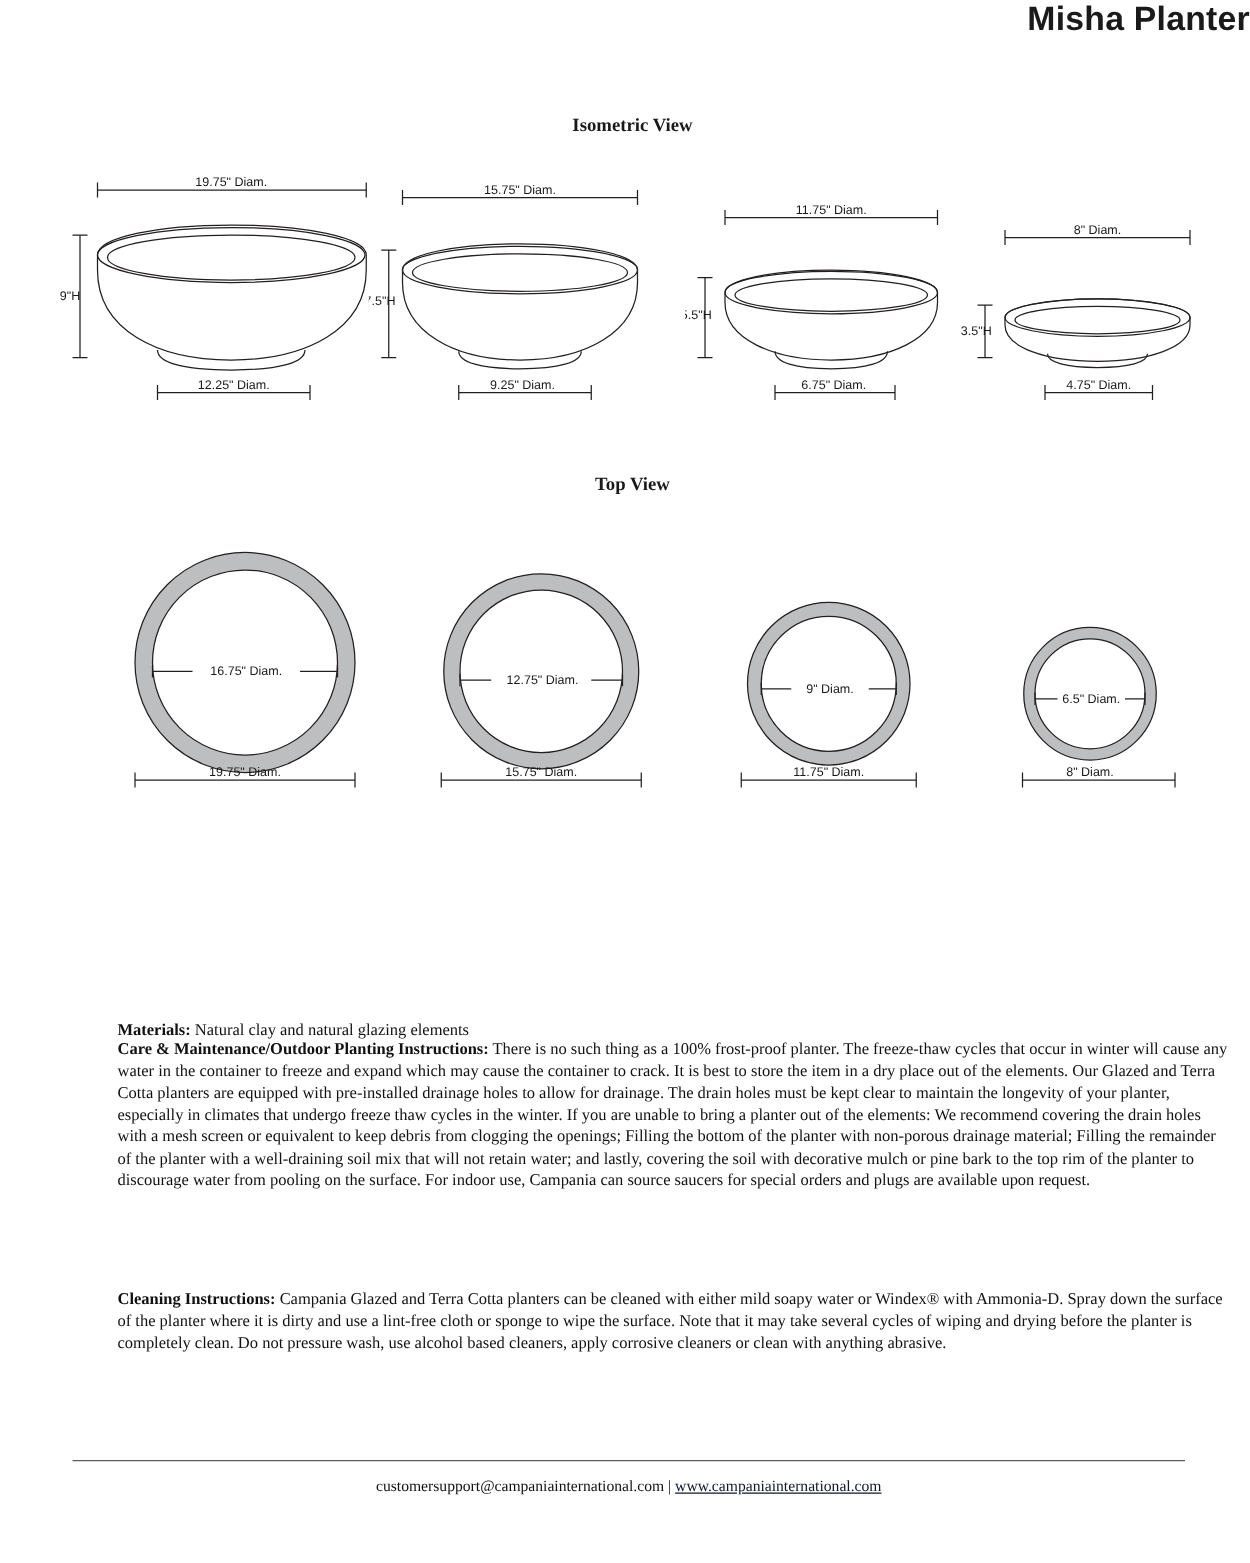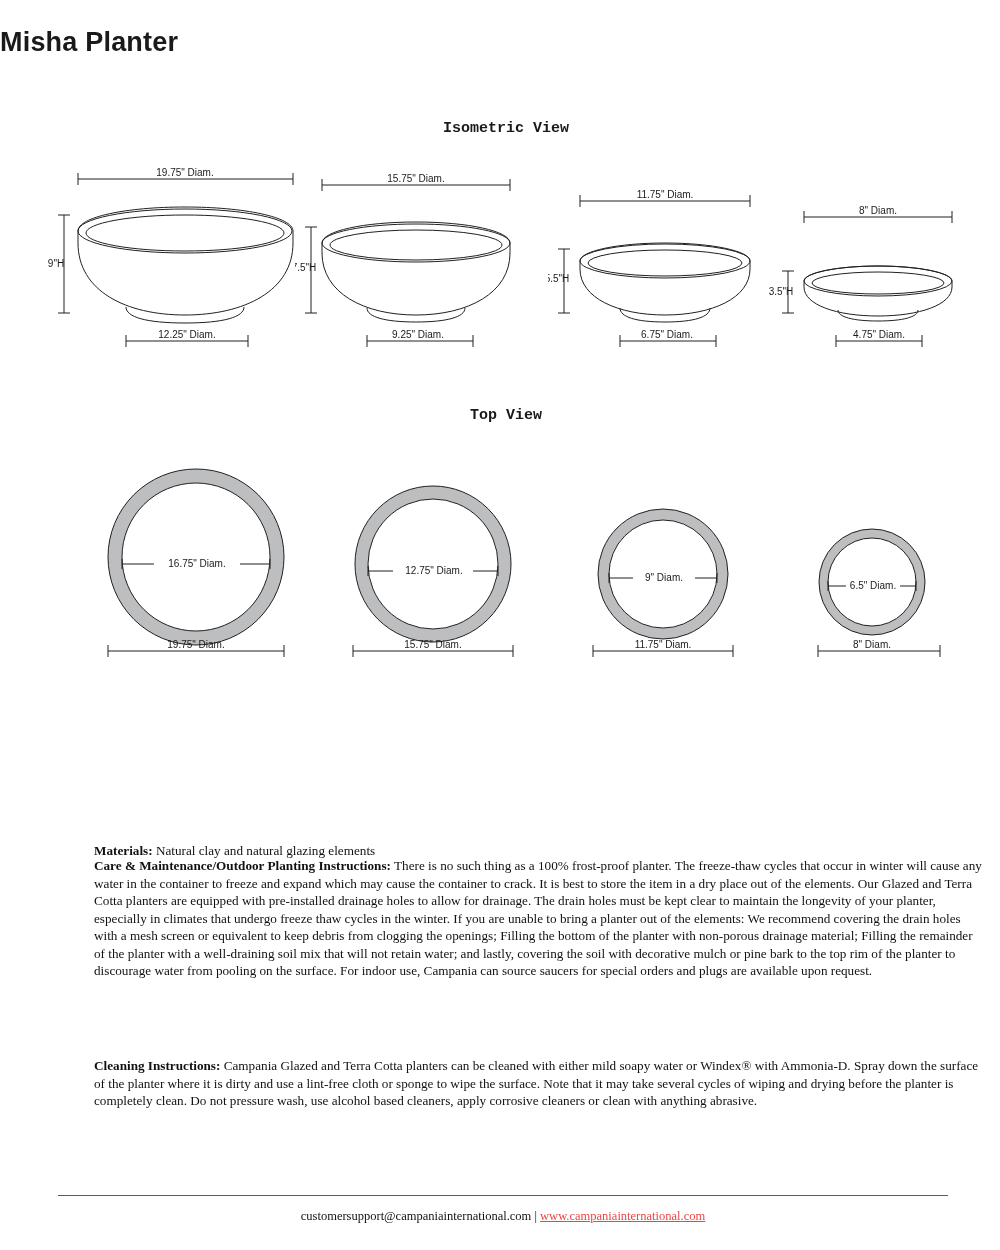--- a/index.html
+++ b/index.html
@@ -14,30 +14,29 @@
     color: #1a1a1a;
     position: relative;
     overflow: hidden;
   }
   .page {
     position: relative;
     width: 1000px;
     height: 1250px;
   }
   .title {
-    text-align: left;
+    text-align: right;
     font-family: "Liberation Sans", sans-serif;
     font-size: 27px;
     font-weight: bold;
     letter-spacing: 0.2px;
-    margin-top: 27px;
   }
   .section-heading {
     text-align: center;
-    font-family: Liberation Mono, monospace;
+    font-family: Liberation Serif, serif;
     font-size: 15px;
     font-weight: bold;
     padding-left: 12px;
   }
   #iso-heading { margin-top: 62px; }
   #top-heading { margin-top: 22px; }
 
   .iso-row {
     position: relative;
     height: 220px;
@@ -87,21 +86,21 @@
     left: 58px;
     width: 890px;
     top: 1180px;
     text-align: center;
     font-family: "Liberation Serif", serif;
     font-size: 12.5px;
     line-height: 1.45;
     color: #111;
   }
   .footer a {
-    color: #ef4444;
+    color: #0f172a;
     text-decoration: underline;
   }
 </style>
 </head>
 <body>
 
 <div class="page">
 
   <div class="title">Misha Planter</div>
 

